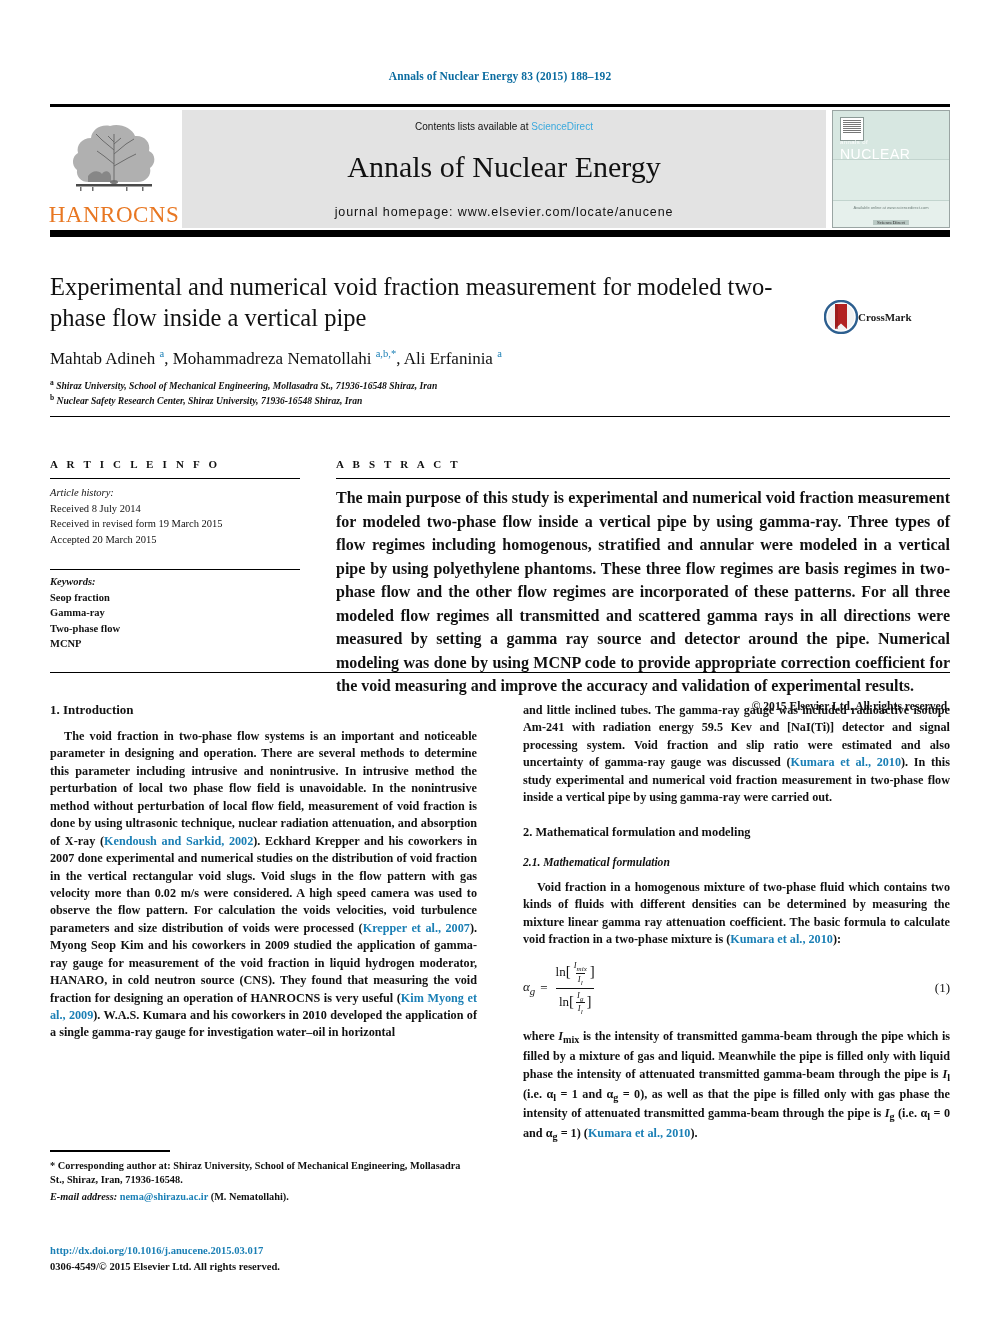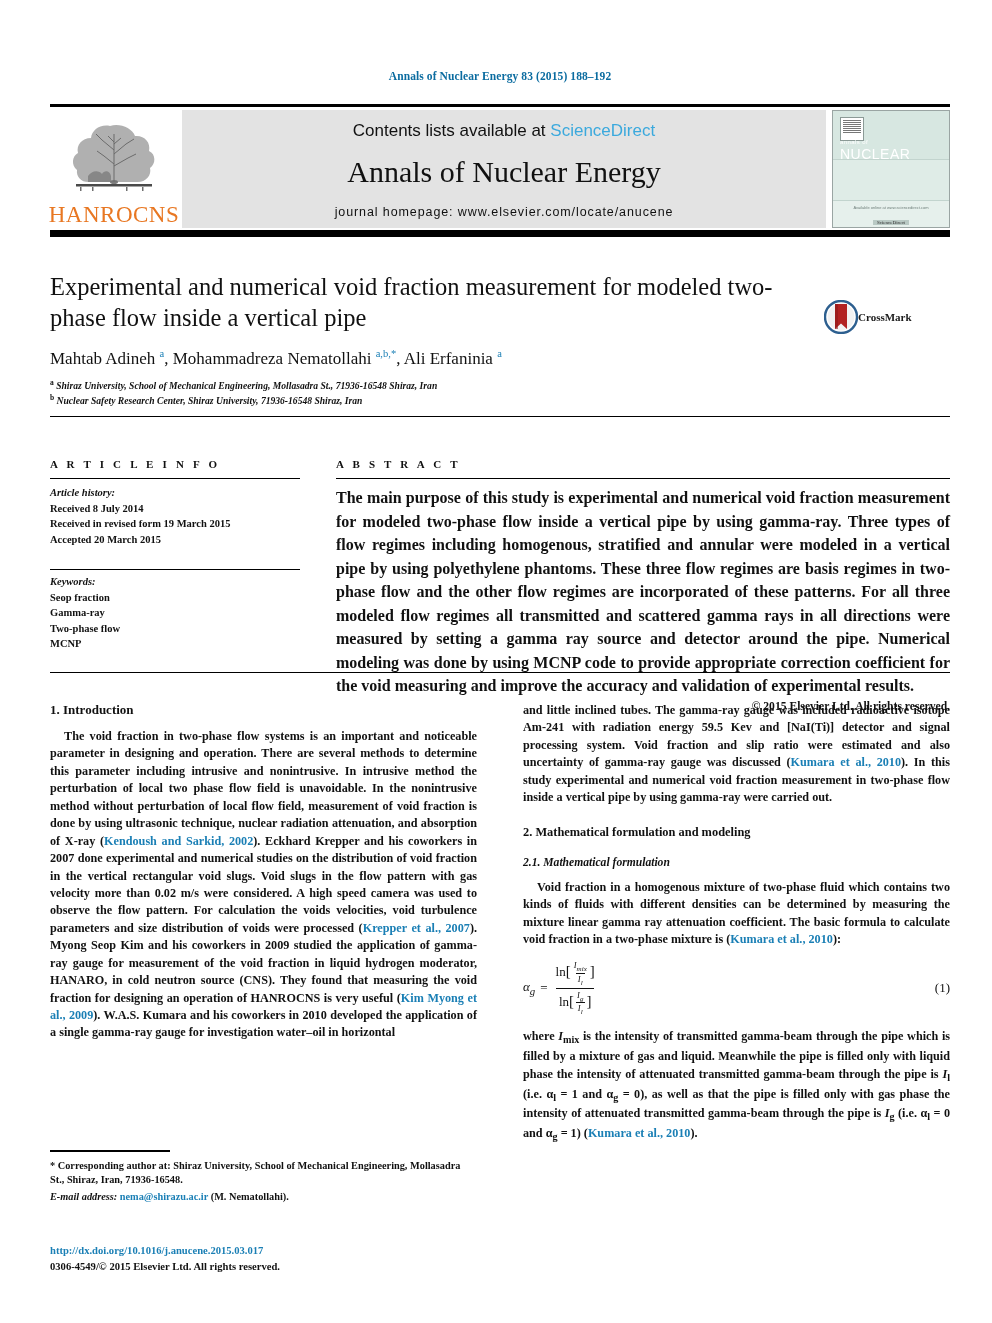--- a/index.html
+++ b/index.html
@@ -77,21 +77,21 @@
     display: flex;
     flex-direction: column;
     justify-content: space-between;
     padding: 11px 0 9px 0;
     margin-left: 4px;
     margin-right: 6px;
   }
   .contents-line {
     text-align: center;
     font-family: "Liberation Sans", sans-serif;
-    font-size: 17px;
+    font-size: 10px;
     color: #111;
   }
   .sciencedirect { color: #3ba9dd; }
   .journal-title {
     text-align: center;
     font-family: "Liberation Serif", serif;
     font-size: 30px;
     color: #111;
     margin-top: -2px;
   }
@@ -238,21 +238,21 @@
     font-size: 11px;
     letter-spacing: 3.2px;
     color: #111;
   }
   .thin-rule { height: 1px; background:#000; margin-top: 8px; }
   .hist {
     margin-top: 6px;
     font-family: "Liberation Serif", serif;
     font-size: 10.5px;
     line-height: 1.48;
-    font-weight: bold;
+    font-weight: normal;
     color: #111;
   }
   .hist .it { font-style: italic; }
   .kw {
     margin-top: 4px;
     font-family: "Liberation Serif", serif;
     font-size: 10.5px;
     line-height: 1.48;
     font-weight: bold;
     color: #111;

